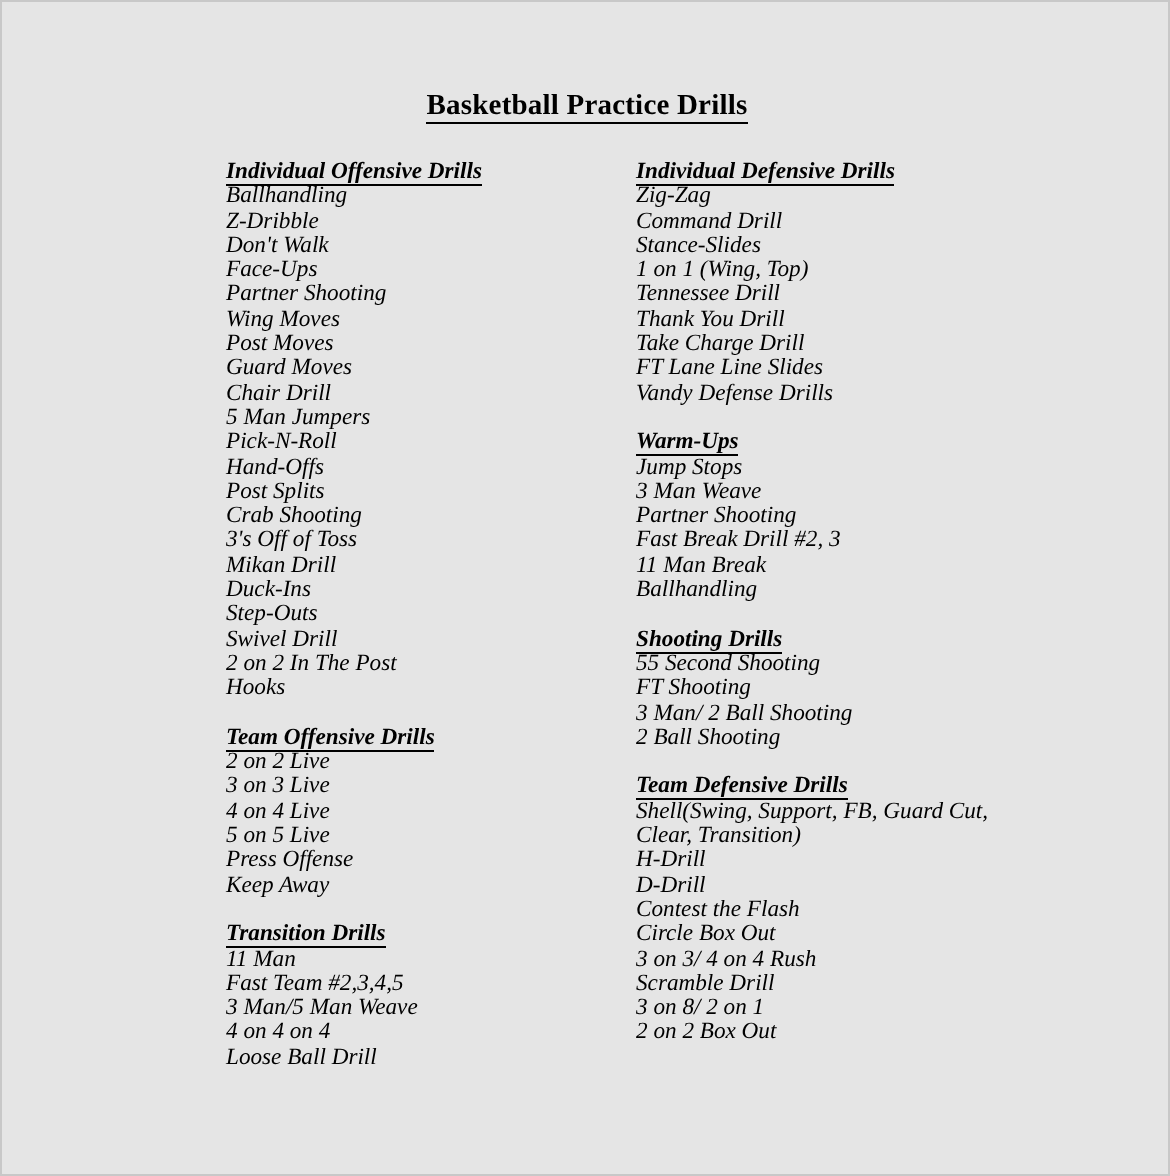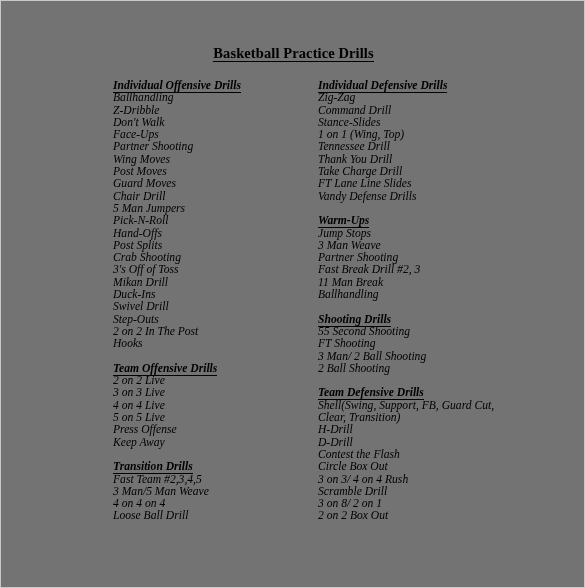--- a/index.html
+++ b/index.html
@@ -12,21 +12,21 @@
     height: 588px;
     font-family: "Liberation Serif", "DejaVu Serif", serif;
     color: #000000;
     overflow: hidden;
   }
   #page {
     position: relative;
     box-sizing: border-box;
     width: 585px;
     height: 588px;
-    background: #737373;
+    background: #e5e5e5;
     border: 1px solid #c8c8c8;
   }
   #doc-title {
     position: absolute;
     left: 0;
     top: 44px;
     width: 585px;
     text-align: center;
     font-size: 14.5px;
     font-weight: bold;
@@ -90,40 +90,41 @@
           <li class="drill-item">Guard Moves</li>
           <li class="drill-item">Chair Drill</li>
           <li class="drill-item">5 Man Jumpers</li>
           <li class="drill-item">Pick-N-Roll</li>
           <li class="drill-item">Hand-Offs</li>
           <li class="drill-item">Post Splits</li>
           <li class="drill-item">Crab Shooting</li>
           <li class="drill-item">3's Off of Toss</li>
           <li class="drill-item">Mikan Drill</li>
           <li class="drill-item">Duck-Ins</li>
+          <li class="drill-item">Step-Outs</li>
           <li class="drill-item">Swivel Drill</li>
-          <li class="drill-item">Step-Outs</li>
           <li class="drill-item">2 on 2 In The Post</li>
           <li class="drill-item">Hooks</li>
         </ul>
       </div>
       <div class="section">
         <div class="section-heading"><span>Team Offensive Drills</span></div>
         <ul class="drill-list">
           <li class="drill-item">2 on 2 Live</li>
           <li class="drill-item">3 on 3 Live</li>
           <li class="drill-item">4 on 4 Live</li>
           <li class="drill-item">5 on 5 Live</li>
           <li class="drill-item">Press Offense</li>
           <li class="drill-item">Keep Away</li>
         </ul>
       </div>
       <div class="section">
         <div class="section-heading"><span>Transition Drills</span></div>
         <ul class="drill-list">
+          <li class="drill-item">11 Man</li>
           <li class="drill-item">Fast Team #2,3,4,5</li>
           <li class="drill-item">3 Man/5 Man Weave</li>
           <li class="drill-item">4 on 4 on 4</li>
           <li class="drill-item">Loose Ball Drill</li>
         </ul>
       </div>
     </div>
   <div class="column" id="col-right">
       <div class="section">
         <div class="section-heading"><span>Individual Defensive Drills</span></div>

